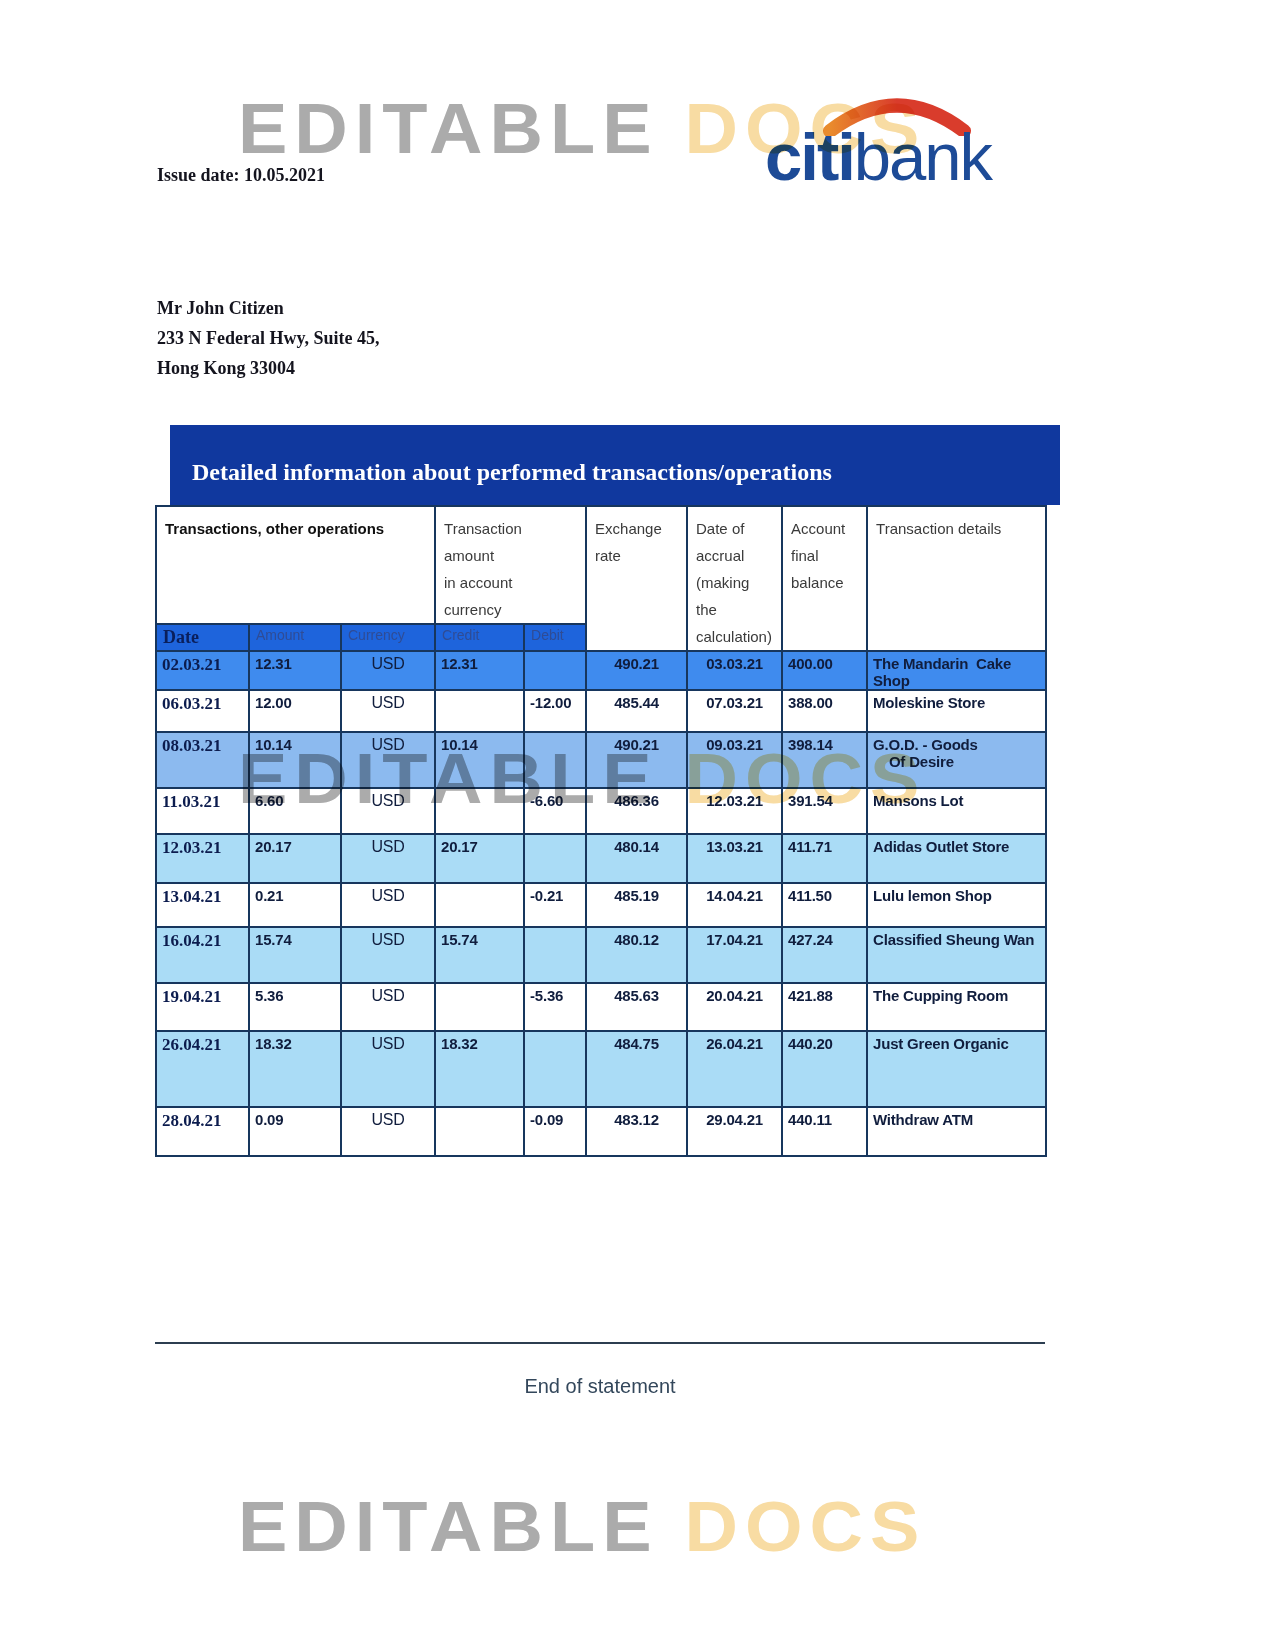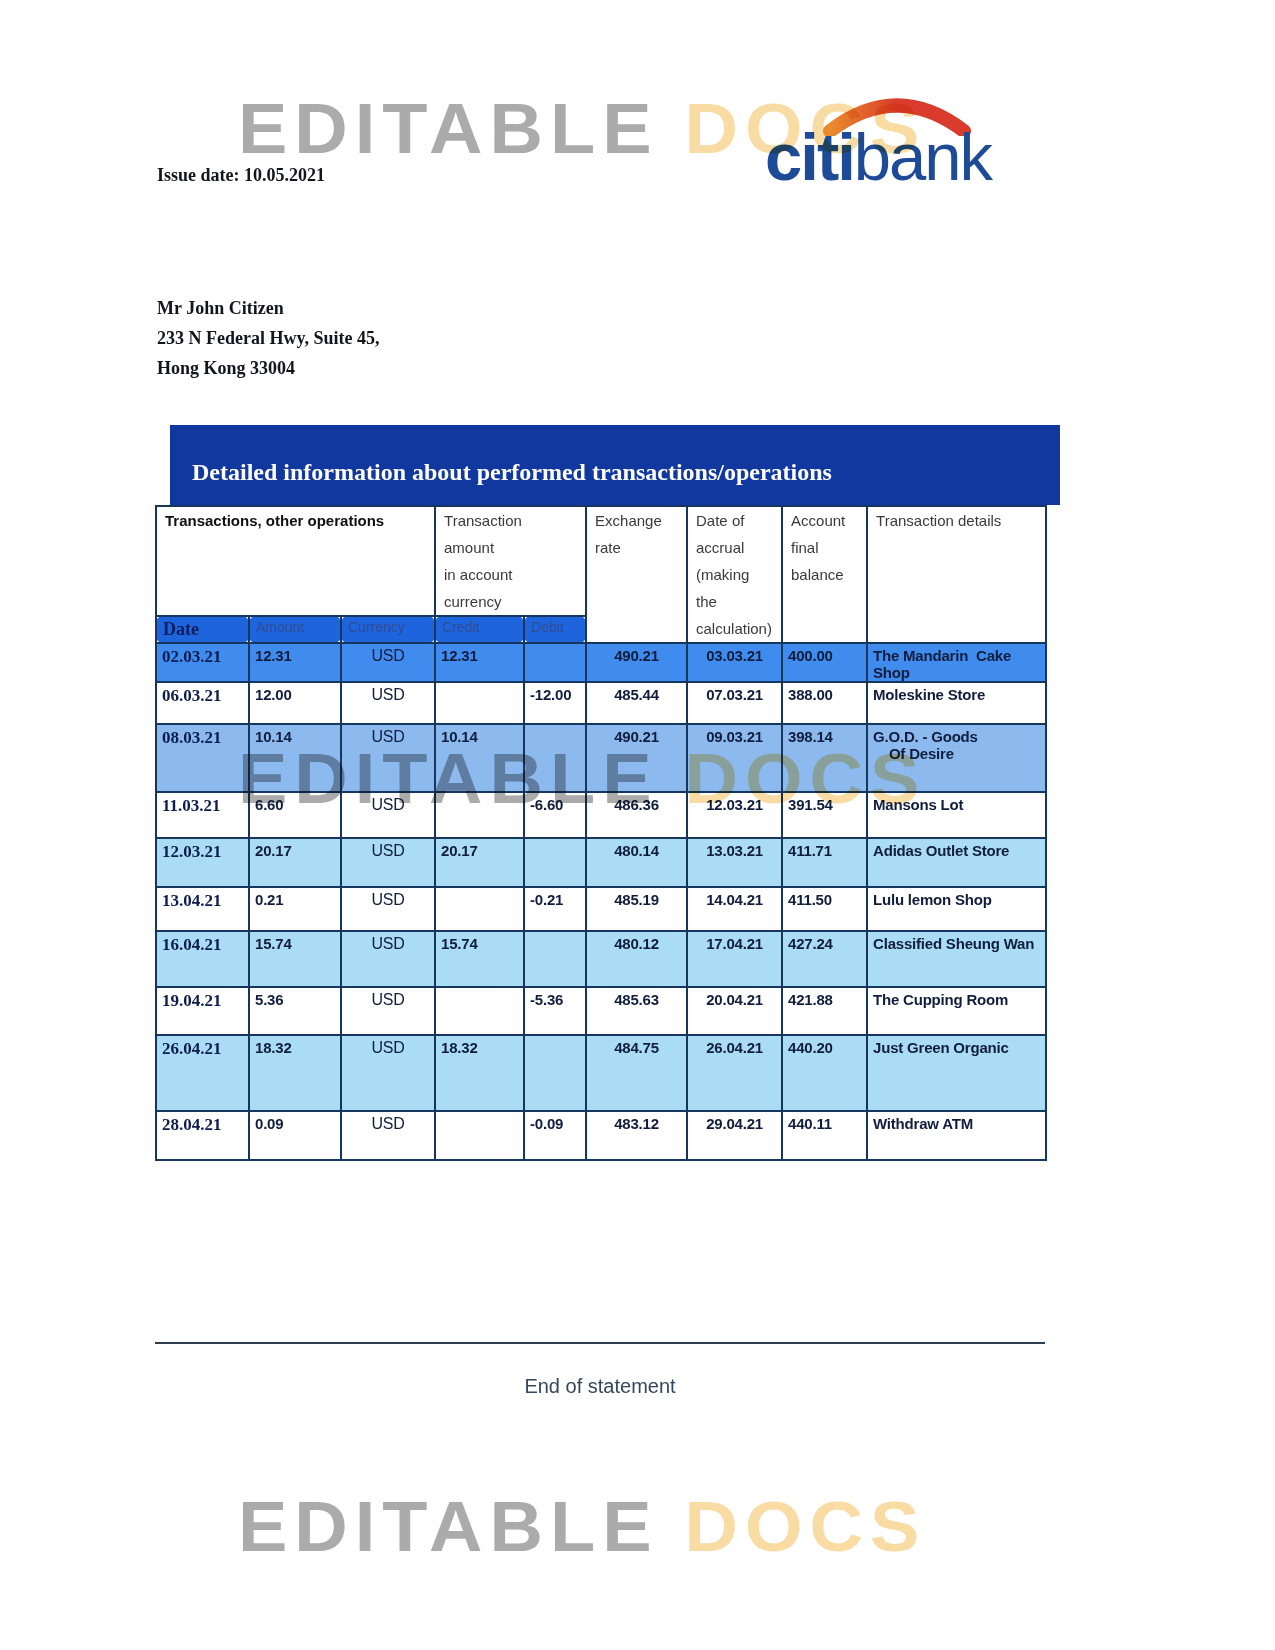--- a/index.html
+++ b/index.html
@@ -56,28 +56,28 @@
   }
 
   
   table.stmt {
     position:absolute; left:155px; top:505px; width:890px;
     border-collapse:collapse; table-layout:fixed;
   }
   table.stmt th, table.stmt td { border:2px solid #17365d; vertical-align:top; overflow:hidden; }
 
   thead tr.head-main th {
-    background:#ffffff; text-align:left; padding:0 8px 0 8px;
+    background:#ffffff; text-align:left; padding:8px 8px 0 8px;
     font-size:15px; font-weight:400; color:#3a3a3a; line-height:27px;
     white-space:pre-line; height:110px;
   }
   thead tr.head-main th.th-trans { font-weight:700; color:#101010; }
   thead tr.head-sub th {
     background:#1e64dc; height:27px; text-align:left;
-    padding:2px 6px 0 6px; font-size:14px; font-weight:400; color:#2f4c95;border-radius:7px;
+    padding:2px 6px 0 6px; font-size:14px; font-weight:400; color:#2f4c95;
   }
   thead tr.head-sub th.sh-date {
     font-family:"Liberation Serif", serif; font-weight:700; font-size:18px; color:#0a1f5c;
   }
 
   tbody td { padding:3px 5px 0 5px; font-size:15px; font-weight:700; color:#101d3d; letter-spacing:-0.2px; }
   tbody td.c-date {
     font-family:"Liberation Serif", serif; font-size:17px; font-weight:700;
     color:#0c1c4e; letter-spacing:0;
   }
@@ -191,21 +191,21 @@
         <td class="c-date">06.03.21</td>
         <td class="c-num">12.00</td>
         <td class="c-cur">USD</td>
         <td class="c-num"></td>
         <td class="c-num">-12.00</td>
         <td class="c-rate">485.44</td>
         <td class="c-accr">07.03.21</td>
         <td class="c-num">388.00</td>
         <td class="c-det">Moleskine Store</td>
       </tr>
-      <tr class="shade-b" style="height:68px">
+      <tr class="shade-b" style="height:56px">
         <td class="c-date">08.03.21</td>
         <td class="c-num">10.14</td>
         <td class="c-cur">USD</td>
         <td class="c-num">10.14</td>
         <td class="c-num"></td>
         <td class="c-rate">490.21</td>
         <td class="c-accr">09.03.21</td>
         <td class="c-num">398.14</td>
         <td class="c-det">G.O.D. - Goods
     Of Desire</td>

